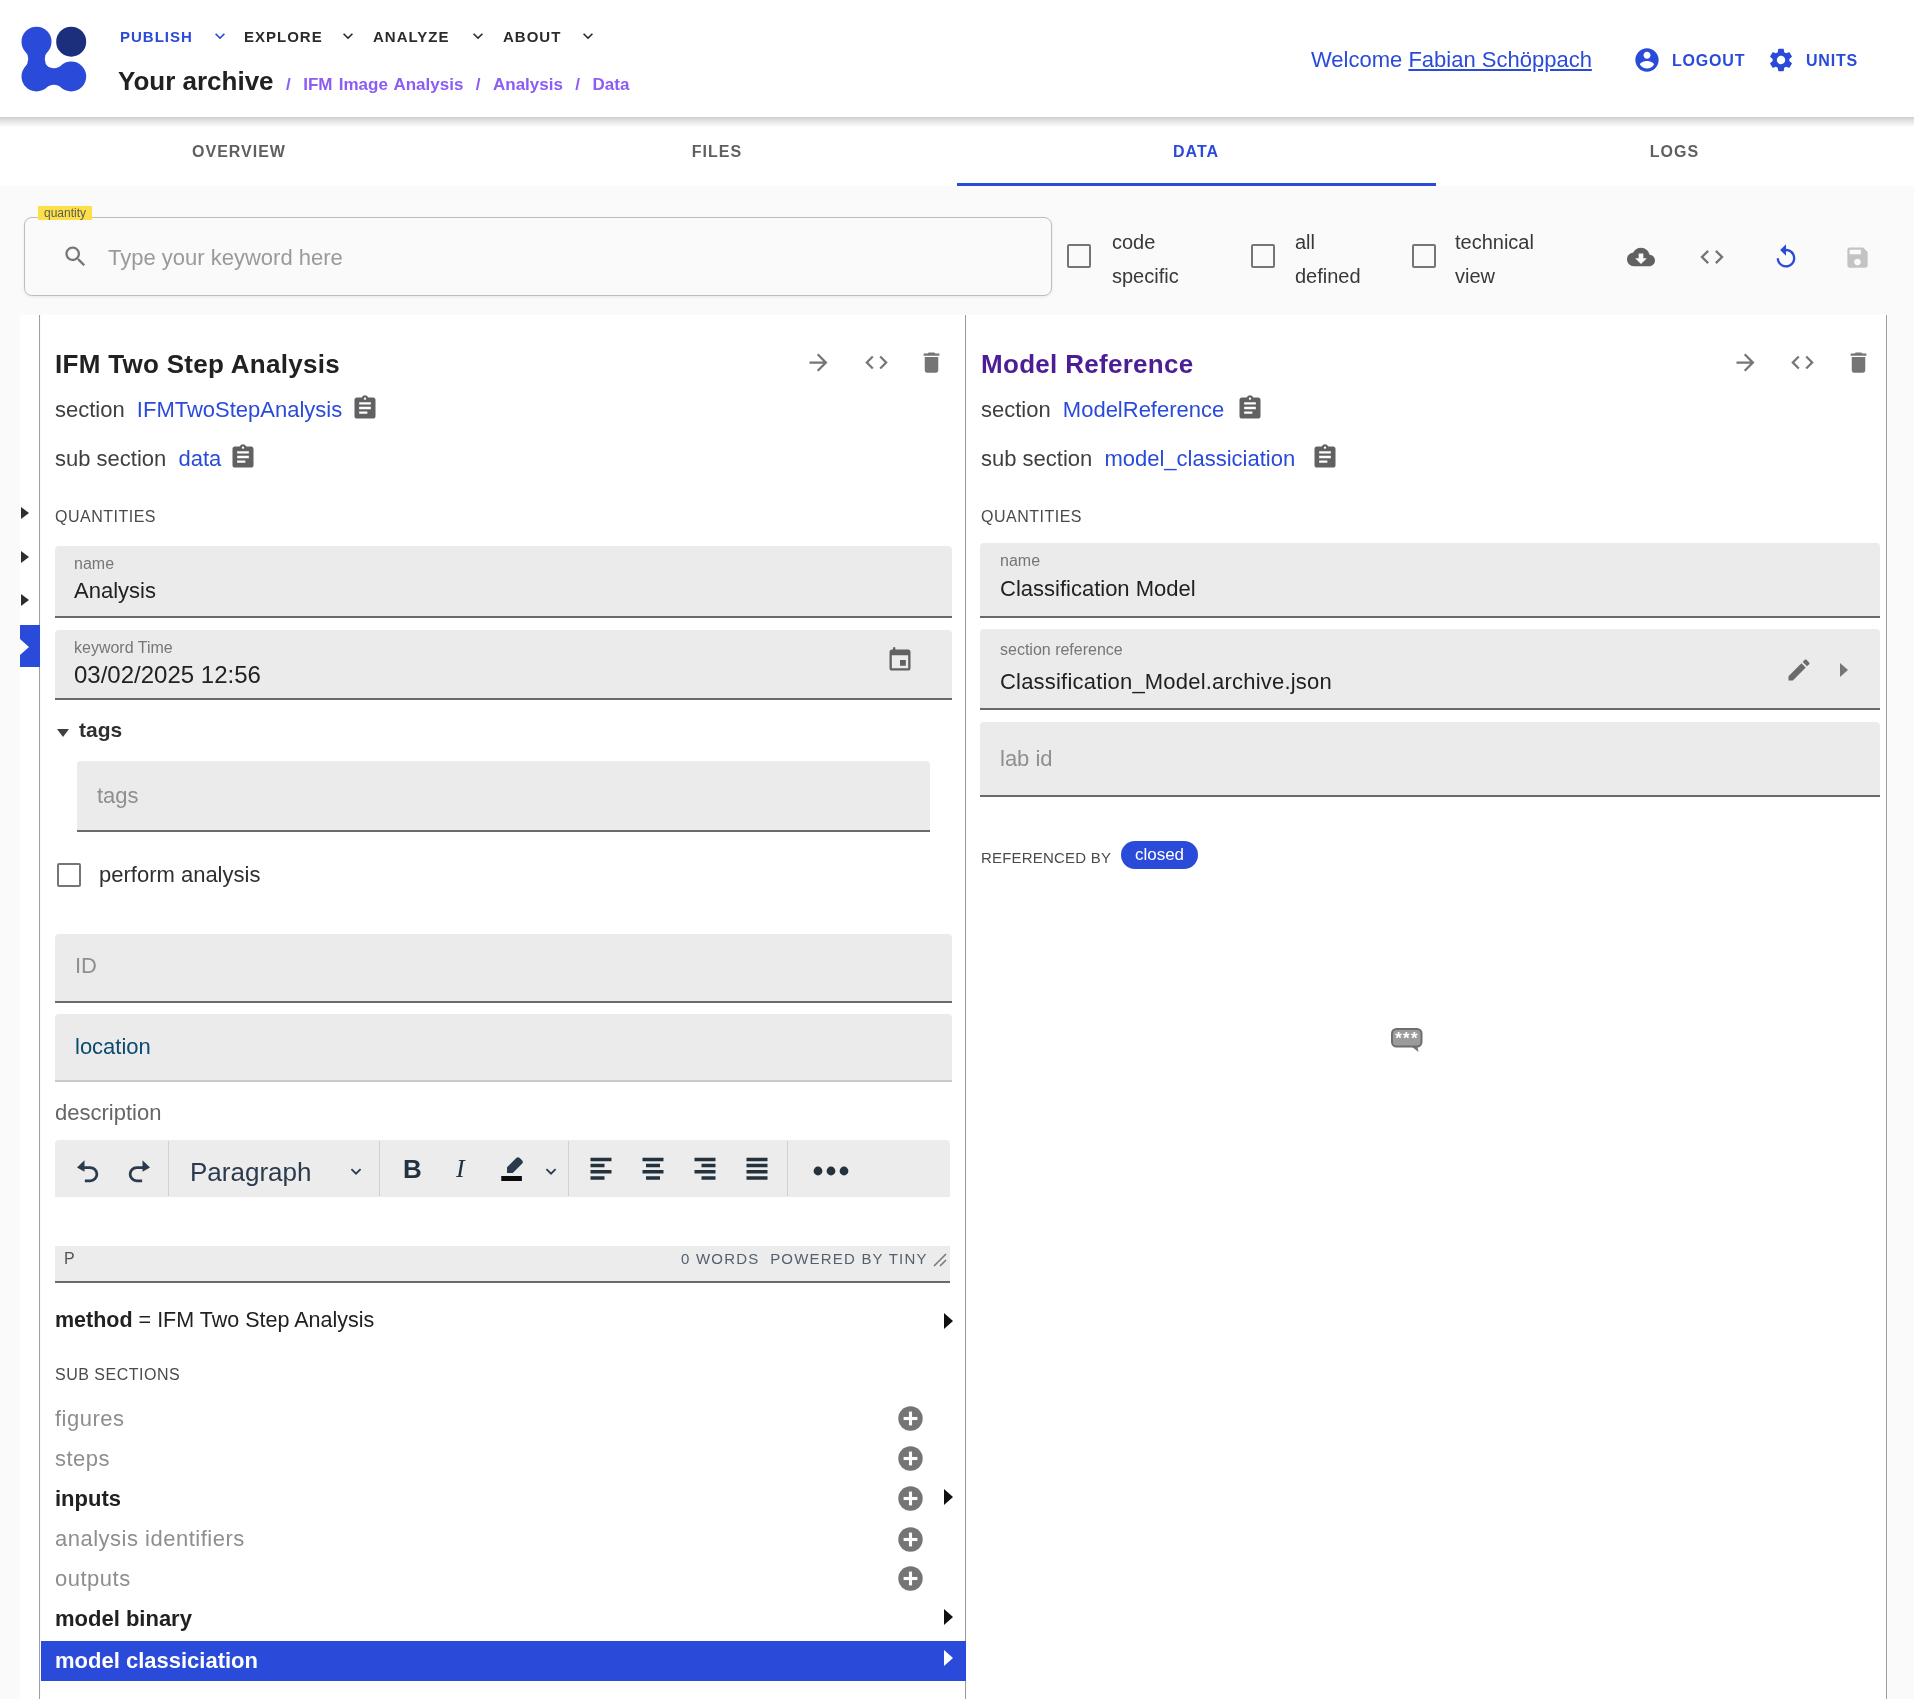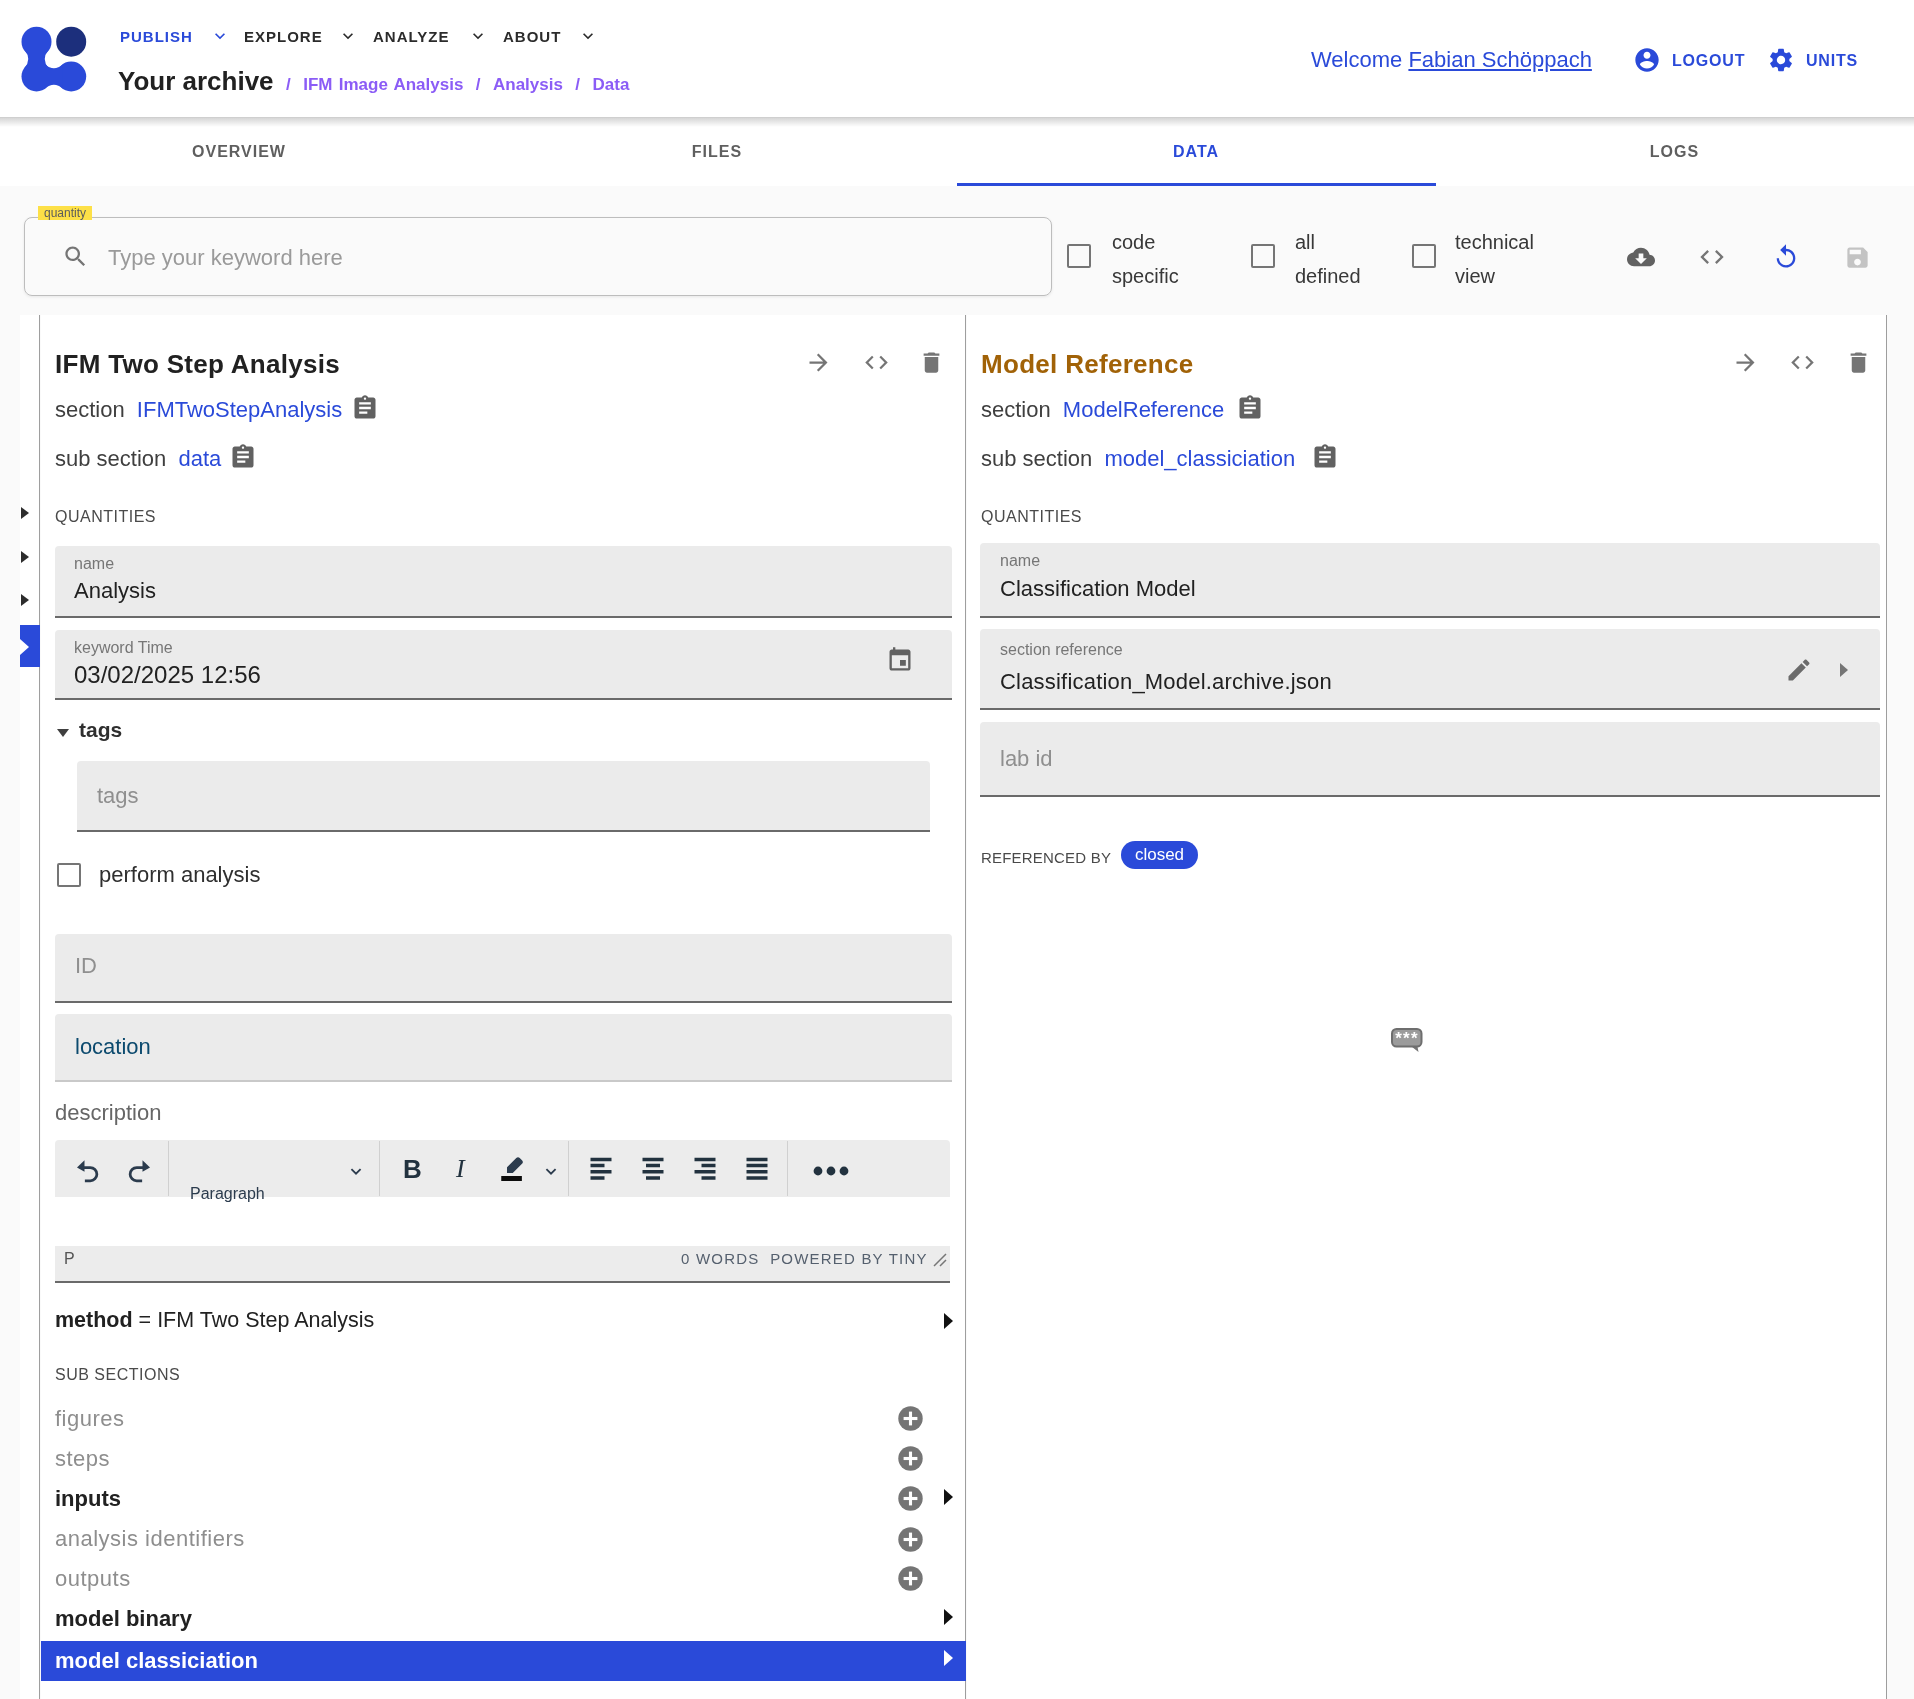--- a/index.html
+++ b/index.html
@@ -158,21 +158,21 @@
 
 <svg class="ico" style="left:73px;top:1155px" width="30" height="30" viewBox="0 0 24 24" fill="none" stroke="#2b3b4d" stroke-width="2.2">
     <polygon points="9.2,4.2 3.2,10 9.2,13.4" fill="#2b3b4d" stroke="none"></polygon>
     <path d="M5.5 10 H13.8 a5.3 5.3 0 0 1 0 10.6 H9.5" fill="none"></path>
   </svg>
 <svg class="ico" style="left:124px;top:1155px" width="30" height="30" viewBox="0 0 24 24" fill="none" stroke="#2b3b4d" stroke-width="2.2">
     <polygon points="14.8,4.2 20.8,10 14.8,13.4" fill="#2b3b4d" stroke="none"></polygon>
     <path d="M18.5 10 H10.2 a5.3 5.3 0 0 0 0 10.6 H14.5" fill="none"></path>
   </svg>
 <div class="abs" style="left:168px;top:1141px;width:1px;height:55px;background:#d0d0d0;"></div>
-<div class="abs" style="left:190px;top:1157px;font-size:16px;color:#2b3b4d;margin-top:28px;">Paragraph</div>
+<div class="abs" style="left:190px;top:1157px;font-size:26px;color:#2b3b4d;">Paragraph</div>
 <svg class="ico" style="left:345px;top:1160px" width="22" height="22" viewBox="0 0 24 24" fill="none" stroke="#2b3b4d" stroke-width="2">
     <path d="M7 10l5 5 5-5"></path>
   </svg>
 <div class="abs" style="left:379px;top:1141px;width:1px;height:55px;background:#d0d0d0;"></div>
 <div class="abs" style="left:403px;top:1154px;font-size:26px;font-weight:bold;color:#22323f;">B</div>
 <div class="abs" style="left:456px;top:1154px;font-size:26px;font-style:italic;color:#22323f;font-family:'Liberation Serif',serif;">I</div>
 <svg class="ico" style="left:499px;top:1152px" width="30" height="32" viewBox="0 0 24 25.6">
     <path fill="#2b3b4d" d="M13.8 4.8 Q15.2 3.4 16.6 4.8 L18.4 6.6 Q19.8 8 18.4 9.4 L11 16.8 H6.4 v-4.6 z"></path>
     <rect x="1.8" y="19.2" width="16.5" height="4" fill="#0c0c0c"></rect>
   </svg>
@@ -243,21 +243,21 @@
     <rect x="5.6" y="10.95" width="13.8" height="3.1" fill="#ffffff"></rect>
     <rect x="10.95" y="5.6" width="3.1" height="13.8" fill="#ffffff"></rect>
   </svg>
 <div class="abs" style="left:55px;top:1606px;font-size:22px;font-weight:bold;color:#212121;">model binary</div>
 <div class="abs" style="left:944px;top:1609px;width:0;height:0;border-left:9px solid #111111;border-top:8px solid transparent;border-bottom:8px solid transparent;"></div>
 
 <div class="abs" style="left:41px;top:1641px;width:925px;height:40px;background:#2a4ad9;"></div>
 <div class="abs" style="left:55px;top:1648px;font-size:22px;font-weight:bold;color:#ffffff;">model classiciation</div>
 <div class="abs" style="left:944px;top:1650px;width:0;height:0;border-left:9px solid #ffffff;border-top:8px solid transparent;border-bottom:8px solid transparent;"></div>
 
-<div class="abs" style="left:981px;top:349px;font-size:26px;font-weight:bold;letter-spacing:0.3px;color:#a16207;">Model Reference</div>
+<div class="abs" style="left:981px;top:349px;font-size:26px;font-weight:bold;letter-spacing:0.3px;color:#4c1d95;">Model Reference</div>
 <svg class="ico" style="left:1732px;top:349px" width="27" height="27" viewBox="0 0 24 24" fill="#757575">
     <path d="M12 4l-1.41 1.41L16.17 11H4v2h12.17l-5.58 5.59L12 20l8-8z"></path>
   </svg>
 <svg class="ico" style="left:1789px;top:349px" width="27" height="27" viewBox="0 0 24 24" fill="#757575">
     <path d="M9.4 16.6 4.8 12l4.6-4.6L8 6l-6 6 6 6 1.4-1.4zm5.2 0 4.6-4.6-4.6-4.6L16 6l6 6-6 6-1.4-1.4z"></path>
   </svg>
 <svg class="ico" style="left:1845px;top:349px" width="27" height="27" viewBox="0 0 24 24" fill="#757575">
     <path d="M6 19c0 1.1.9 2 2 2h8c1.1 0 2-.9 2-2V7H6v12zM19 4h-3.5l-1-1h-5l-1 1H5v2h14V4z"></path>
   </svg>
 

